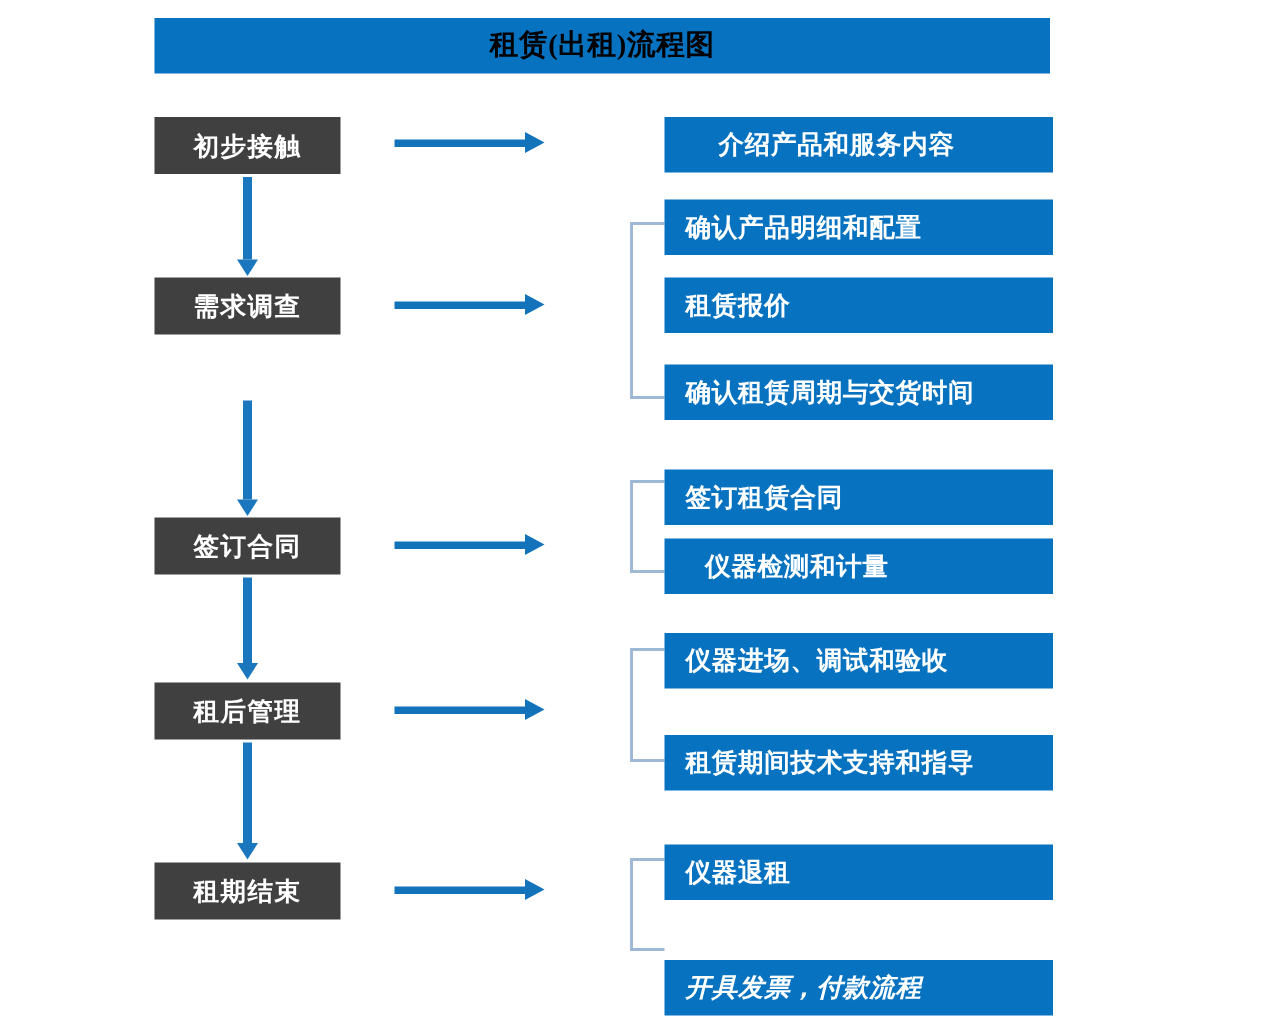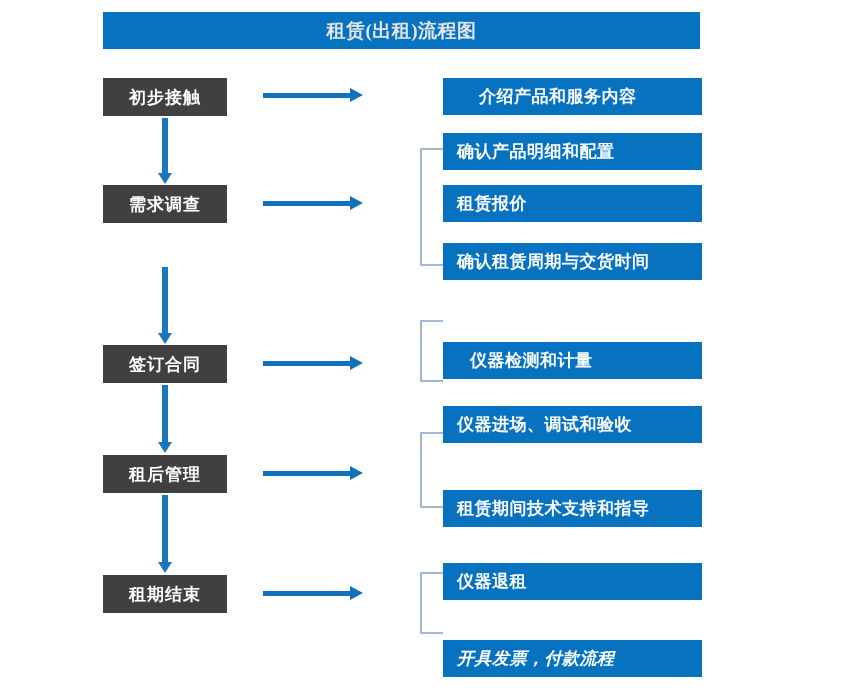--- a/index.html
+++ b/index.html
@@ -19,21 +19,21 @@
   }
 
   
   .title-bar {
     position: absolute;
     left: 103px;
     top: 12px;
     width: 597px;
     height: 37px;
     background: #0672c0;
-    color: #e5e5e5;
+    color: #000000;
     display: flex;
     align-items: center;
     justify-content: center;
     font-size: 19px;
     font-weight: bold;
     letter-spacing: 0.5px;
     line-height: 1;
   }
 
   
@@ -204,24 +204,25 @@
   <div class="bracket" style="top:572px; height:62px;"></div>
 
   <div class="detail-box" style="top:78px;padding-left:36px;">介绍产品和服务内容</div>
 
   <div class="detail-box" style="top:133px;">确认产品明细和配置</div>
 
   <div class="detail-box" style="top:185px;text-align:center;">租赁报价</div>
 
   <div class="detail-box" style="top:243px;">确认租赁周期与交货时间</div>
 
-
-  <div class="detail-box" style="top:342px;padding-left:27px;">仪器检测和计量</div>
-
-  <div class="detail-box" style="top:406px;">仪器进场、调试和验收</div>
+  <div class="detail-box" style="top:313px;">签订租赁合同</div>
+
+  <div class="detail-box" style="top:359px;padding-left:27px;">仪器检测和计量</div>
+
+  <div class="detail-box" style="top:422px;">仪器进场、调试和验收</div>
 
   <div class="detail-box" style="top:563px;">仪器退租</div>
 
   <div class="detail-box" style="top:490px;">租赁期间技术支持和指导</div>
 
   <div class="detail-box" style="top:640px;font-style:italic;">开具发票，付款流程</div>
 
 </div>
 
 </body></html>

